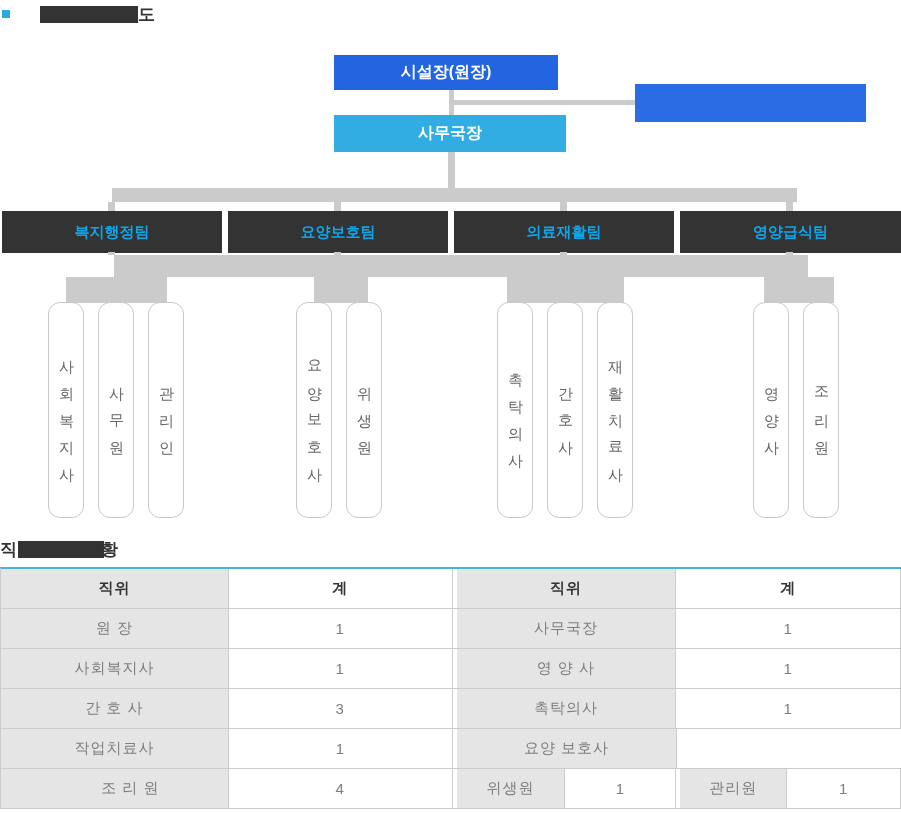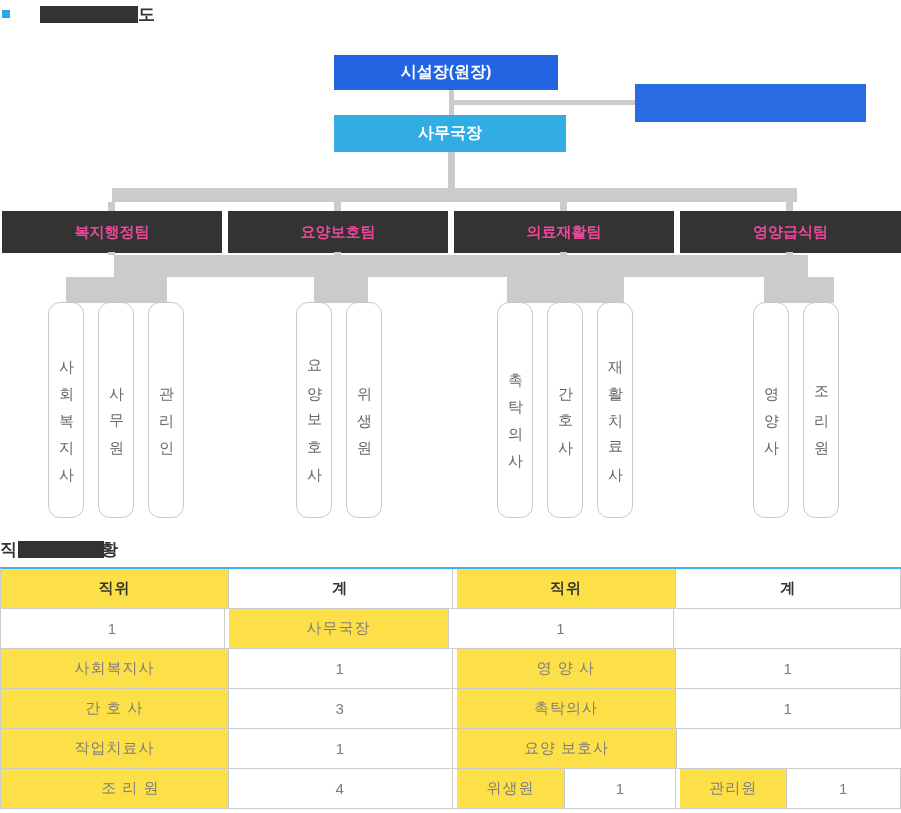--- a/index.html
+++ b/index.html
@@ -13,21 +13,21 @@
   .redact{display:inline-block;height:17px;background:#333;}
   .r1{width:98px;margin-left:28px;}
   .r2{width:86px;margin-left:1px;margin-right:-3px;}
 
   
   .obox{position:absolute;display:flex;align-items:center;justify-content:center;
         color:#fff;font-weight:bold;font-size:16px;}
   .b-director{left:334px;top:55px;width:224px;height:35px;background:#2364e0;}
   .b-side{left:635px;top:84px;width:231px;height:38px;background:#2a6ce4;}
   .b-secretary{left:334px;top:115px;width:232px;height:37px;background:#32ade4;}
-  .team{position:absolute;top:211px;height:42px;background:#333;color:#ec4899;
+  .team{position:absolute;top:211px;height:42px;background:#333;color:#0ea5e9;
         font-weight:bold;font-size:15px;display:flex;align-items:center;justify-content:center;}
   .t1{left:2px;width:220px;} .t2{left:228px;width:220px;}
   .t3{left:454px;width:220px;} .t4{left:680px;width:221px;}
 
   
   .conn{position:absolute;background:#cbcbcb;}
   .v1{left:449px;top:90px;width:5px;height:25px;}
   .hside{left:454px;top:100px;width:181px;height:5px;}
   .v2{left:448px;top:152px;width:7px;height:36px;}
   .topbar{left:112px;top:188px;width:685px;height:14px;}
@@ -48,21 +48,21 @@
   .p4{left:296px;} .p5{left:346px;}
   .p6{left:497px;} .p7{left:547px;} .p8{left:597px;}
   .p9{left:753px;} .p10{left:803px;}
 
   
   .tbl{position:absolute;left:0;top:567px;width:901px;border-top:2px solid #45b2e5;
        border-left:1px solid #ccc;box-sizing:border-box;font-size:15px;}
   .trow{display:flex;height:40px;border-bottom:1px solid #ccc;box-sizing:border-box;}
   .cell{box-sizing:border-box;border-right:1px solid #ccc;display:flex;
         align-items:center;justify-content:center;letter-spacing:1px;color:#7d7d7d;}
-  .pos{background:#fde047;}
+  .pos{background:#e5e5e5;}
   .val{background:#fff;}
   .hdr{font-weight:bold;color:#333;font-size:15px;}
   .gapL{border-left:4px solid #fff;}
   .trow > .c1{width:228px;} .trow > .c2{width:224px;}
   .trow > .c3{width:224px;} .trow > .c4{width:225px;}
   .trow-split > .c1{width:228px;padding-left:32px;} .trow-split > .c2{width:224px;}
   .trow-split > .c3{width:113px;} .trow-split > .c4{width:111px;}
   .trow-split > .c5{width:111px;} .trow-split > .c6{width:114px;}
 </style>
 </head>
@@ -141,20 +141,21 @@
   </div>
 
   <div class="tbl">
     <div class="trow">
       <div class="cell pos hdr c1">직위</div>
       <div class="cell val hdr c2">계</div>
       <div class="cell pos hdr gapL c3">직위</div>
       <div class="cell val hdr c4">계</div>
     </div>
     <div class="trow">
+      <div class="cell pos c1">원      장</div>
       <div class="cell val c2">1</div>
       <div class="cell pos gapL c3">사무국장</div>
       <div class="cell val c4">1</div>
     </div>
     <div class="trow">
       <div class="cell pos c1">사회복지사</div>
       <div class="cell val c2">1</div>
       <div class="cell pos gapL c3">영 양 사</div>
       <div class="cell val c4">1</div>
     </div>

